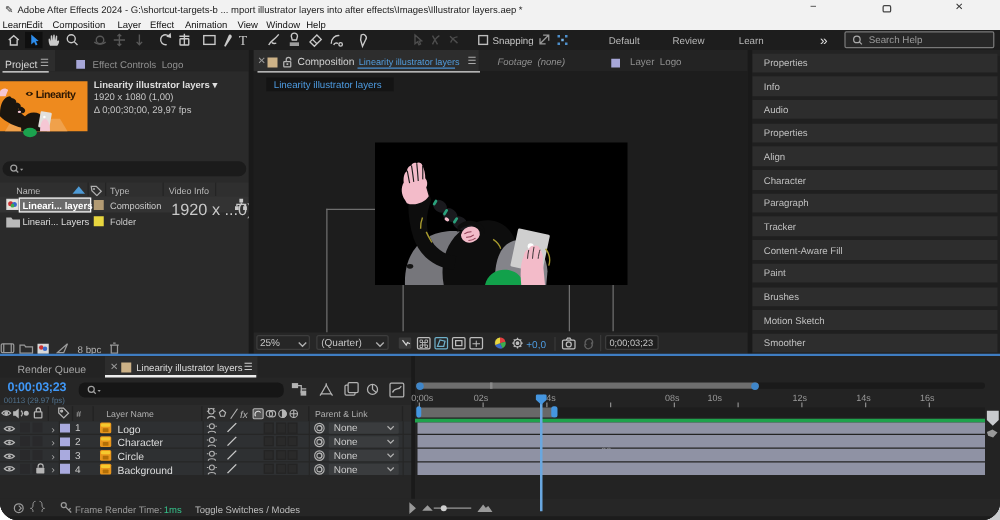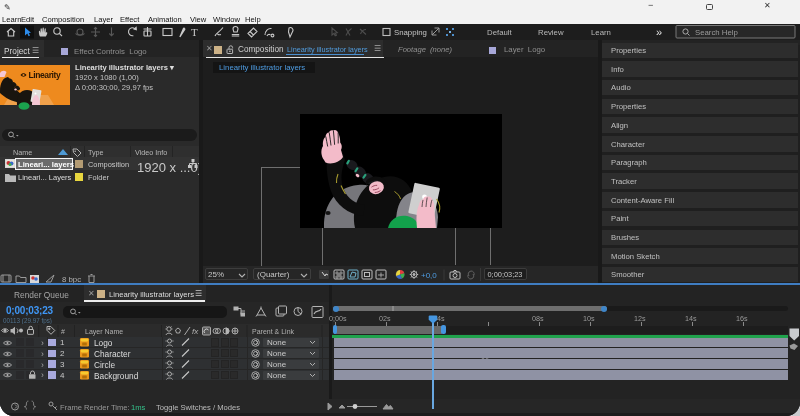--- a/index.html
+++ b/index.html
@@ -11,20 +11,21 @@
   .abs { position:absolute; }
   .txt { position:absolute; white-space:nowrap; }
   svg { position:absolute; overflow:visible; }
 </style>
 </head>
 <body>
 <div id="win">
 
 <div class="abs" style="left:0;top:0;width:800px;height:24px;background:#f2f2f2;"></div>
 <div class="txt" style="left:4px;top:3px;font-size:8px;color:#333;">✎</div>
+<div class="txt" style="left:14px;top:2.5px;font-size:7.6px;color:#1c1c1c;">Adobe After Effects 2024 - G:\shortcut-targets-b ... mport illustrator layers into after effects\Images\Illustrator layers.aep *</div>
 <div class="txt" style="left:648px;top:0px;font-size:9px;color:#333;">−</div>
 <div class="abs" style="left:706px;top:3.5px;width:6.5px;height:6.5px;border:1px solid #444;border-radius:1.5px;"></div>
 <div class="txt" style="left:764px;top:1px;font-size:8px;color:#333;">✕</div>
 
 <div id="menubar">
   <div class="txt" style="left:2px;top:14.5px;font-size:7.6px;color:#111;">Learn</div>
   <div class="txt" style="left:21px;top:14.5px;font-size:7.6px;color:#111;">Edit</div>
   <div class="txt" style="left:42px;top:14.5px;font-size:7.6px;color:#111;">Composition</div>
   <div class="txt" style="left:94px;top:14.5px;font-size:7.6px;color:#111;">Layer</div>
   <div class="txt" style="left:120px;top:14.5px;font-size:7.6px;color:#111;">Effect</div>
@@ -724,21 +725,21 @@
 <div class="abs" style="left:333px;top:305.5px;width:6px;height:6px;background:#3f86c9;border-radius:3px;"></div>
 <div class="abs" style="left:601px;top:305.5px;width:6px;height:6px;background:#3f86c9;border-radius:3px;"></div>
 <div class="abs" style="left:392px;top:306px;width:2px;height:5px;background:#8a8a8a;"></div>
 
 <div id="ruler">
         <div class="txt" style="left:329px;top:313.5px;font-size:7.2px;color:#9a9a9a;">0;00s</div>
         <div class="txt" style="left:379px;top:313.5px;font-size:7.2px;color:#9a9a9a;">02s</div>
         <div class="txt" style="left:433px;top:313.5px;font-size:7.2px;color:#9a9a9a;">04s</div>
         <div class="txt" style="left:481px;top:313.5px;font-size:7.2px;color:#9a9a9a;margin-top:42px;">06s</div>
         <div class="txt" style="left:532px;top:313.5px;font-size:7.2px;color:#9a9a9a;">08s</div>
-        <div class="txt" style="left:583px;top:313.5px;font-size:7.2px;color:#9a9a9a;">10s</div>
+        <div class="txt" style="left:566px;top:313.5px;font-size:7.2px;color:#9a9a9a;">10s</div>
         <div class="txt" style="left:634px;top:313.5px;font-size:7.2px;color:#9a9a9a;">12s</div>
         <div class="txt" style="left:685px;top:313.5px;font-size:7.2px;color:#9a9a9a;">14s</div>
         <div class="txt" style="left:736px;top:313.5px;font-size:7.2px;color:#9a9a9a;">16s</div>
         <div class="abs" style="left:335px;top:321.5px;width:1px;height:4px;background:#8a8a8a;"></div>
         <div class="abs" style="left:386px;top:321.5px;width:1px;height:4px;background:#8a8a8a;"></div>
         <div class="abs" style="left:437px;top:321.5px;width:1px;height:4px;background:#8a8a8a;"></div>
         <div class="abs" style="left:488px;top:321.5px;width:1px;height:4px;background:#8a8a8a;"></div>
         <div class="abs" style="left:539px;top:321.5px;width:1px;height:4px;background:#8a8a8a;"></div>
         <div class="abs" style="left:590px;top:321.5px;width:1px;height:4px;background:#8a8a8a;"></div>
         <div class="abs" style="left:641px;top:321.5px;width:1px;height:4px;background:#8a8a8a;"></div>

